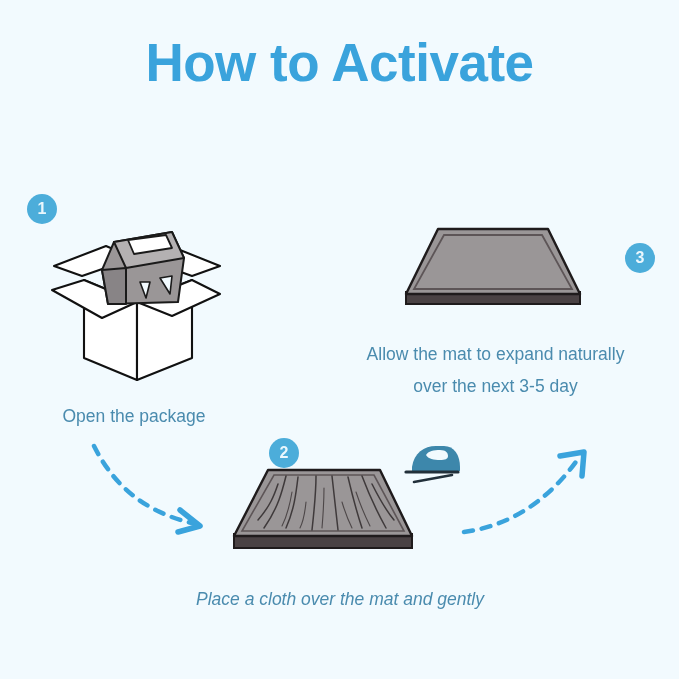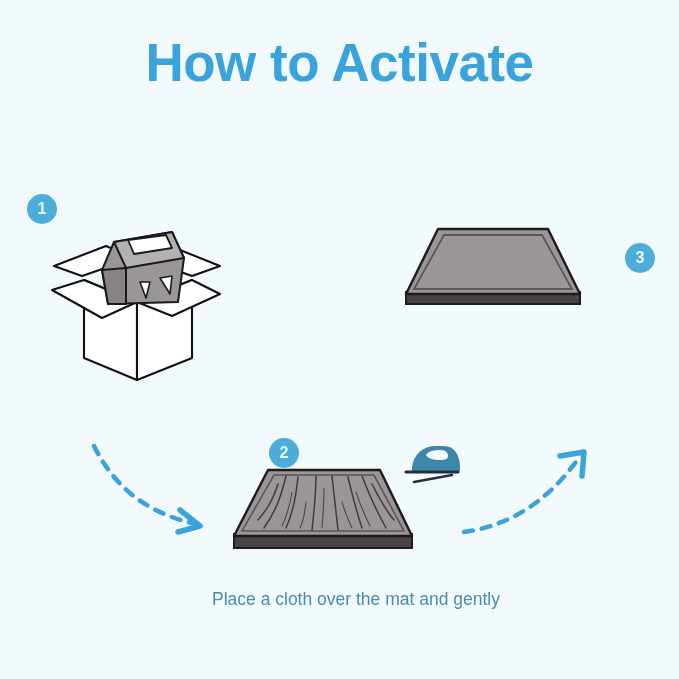--- a/index.html
+++ b/index.html
@@ -57,21 +57,21 @@
   
   .caption {
     position: absolute;
     color: #4a8bae;
     font-size: 17.5px;
     line-height: 1.85;
     text-align: center;
     white-space: nowrap;
   }
   #caption-1 { left: 0;   top: 400px; width: 268px; }
-  #caption-2 { left: 144px; top: 583px; width: 424px; }
+  #caption-2 { left: 128px; top: 583px; width: 424px; font-style: italic; }
   #caption-3 { left: 312px; top: 338px; width: 367px; }
 
   
   .art {
     position: absolute;
   }
   #art-box   { left: 42px;  top: 218px; }
   #art-mat2  { left: 228px; top: 462px; }
   #art-mat3  { left: 398px; top: 222px; }
   #art-iron  { left: 398px; top: 441px; }
@@ -108,20 +108,23 @@
         <polygon points="60,52 84,50 84,86 66,86" fill="#888486"></polygon>
 
         <polygon points="86,22 124,17 130,30 92,36" fill="#ffffff" stroke-width="1.8"></polygon>
 
         <polygon points="98,64 108,64 104,80" fill="#f2fafe" stroke-width="1.6"></polygon>
         <polygon points="118,60 130,58 128,76" fill="#f2fafe" stroke-width="1.6"></polygon>
       </g>
     </svg>
   </div>
   <div class="badge" id="badge-1">1</div>
+  <div class="caption" id="caption-1">
+    <div>Open the package</div>
+  </div>
 
   <div class="art" id="arrow-1">
     <svg width="135" height="105" viewBox="0 0 135 105">
       <path d="M6,8 C28,52 62,76 108,86" fill="none" stroke="#3aa3dc" stroke-width="4.5" stroke-linecap="round" stroke-dasharray="9 9"></path>
       <path d="M92,72 L112,88 L90,94" fill="none" stroke="#3aa3dc" stroke-width="5.5" stroke-linecap="round" stroke-linejoin="round"></path>
     </svg>
   </div>
 
   <div class="art" id="art-mat2">
     <svg width="190" height="100" viewBox="0 0 190 100">
@@ -172,14 +175,18 @@
   </div>
 
   <div class="art" id="art-mat3">
     <svg width="190" height="100" viewBox="0 0 190 100">
       <polygon points="8,70 182,70 182,82 8,82" fill="#4a4244" stroke="#1f1b1c" stroke-width="2"></polygon>
       <polygon points="40,7 150,7 182,72 8,72" fill="#9a9697" stroke="#1f1b1c" stroke-width="2.4" stroke-linejoin="round"></polygon>
       <polygon points="46,13 144,13 174,67 16,67" fill="none" stroke="#5d5557" stroke-width="1.8"></polygon>
     </svg>
   </div>
   <div class="badge" id="badge-3">3</div>
+  <div class="caption" id="caption-3">
+    <div>Allow the mat to expand naturally</div>
+    <div>over the next 3-5 day</div>
+  </div>
 
 </div>
 
 </body></html>

